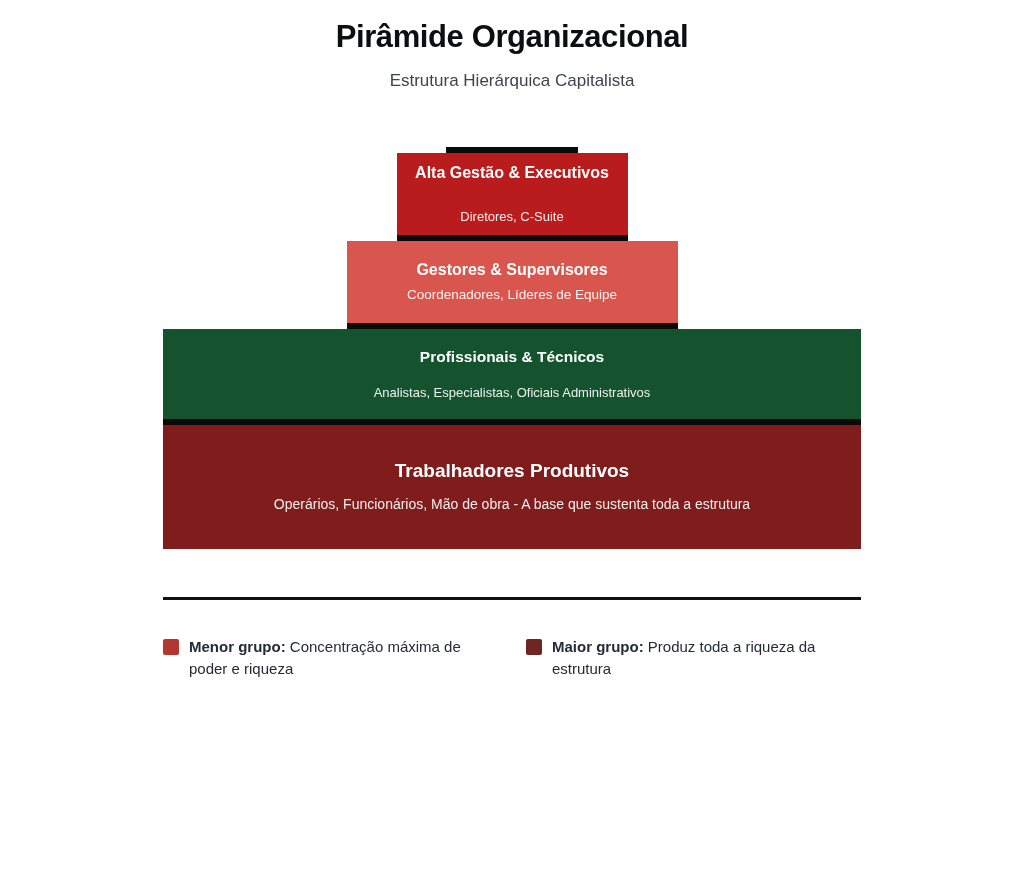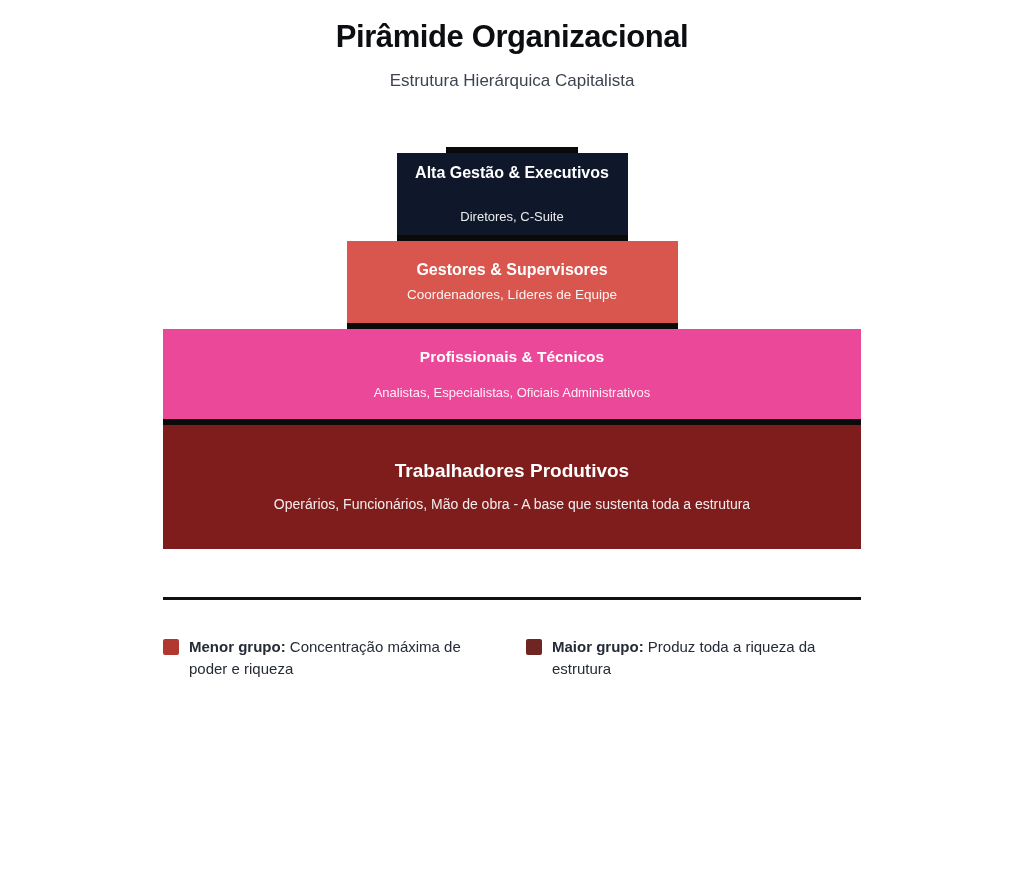--- a/index.html
+++ b/index.html
@@ -52,33 +52,33 @@
 
 <div class="header">
   <h1 class="title">Pirâmide Organizacional</h1>
   <p class="subtitle">Estrutura Hierárquica Capitalista</p>
 </div>
 
 <div class="pyramid">
 
   <div class="divider" style="width: 132px; background: rgb(10, 10, 10);"></div>
 
-  <div class="level lv-1" style="background: #0f172a; width: 231px; height: 82px;">
+  <div class="level lv-1" style="background: #b91c1c; width: 231px; height: 82px;">
     <span class="level-title">Alta Gestão &amp; Executivos</span>
     <span class="level-sub">Diretores, C-Suite</span>
   </div>
   <div class="divider" style="width: 231px; background: rgb(10, 10, 10);"></div>
 
   <div class="level lv-2" style="background: rgb(217, 86, 78); width: 331px; height: 82px;">
     <span class="level-title">Gestores &amp; Supervisores</span>
     <span class="level-sub">Coordenadores, Líderes de Equipe</span>
   </div>
   <div class="divider" style="width: 331px; background: rgb(10, 10, 10);"></div>
 
-  <div class="level lv-3" style="background: #ec4899; width: 698px; height: 90px; align-items: center;">
+  <div class="level lv-3" style="background: #14532d; width: 698px; height: 90px; align-items: center;">
     <span class="level-title">Profissionais &amp; Técnicos</span>
     <span class="level-sub">Analistas, Especialistas, Oficiais Administrativos</span>
   </div>
   <div class="divider" style="width: 698px; background: rgb(10, 10, 10);"></div>
 
   <div class="level lv-4" style="background: #7f1d1d; width: 698px; height: 124px;">
     <span class="level-title">Trabalhadores Produtivos</span>
     <span class="level-sub">Operários, Funcionários, Mão de obra - A base que sustenta toda a estrutura</span>
   </div>
 

